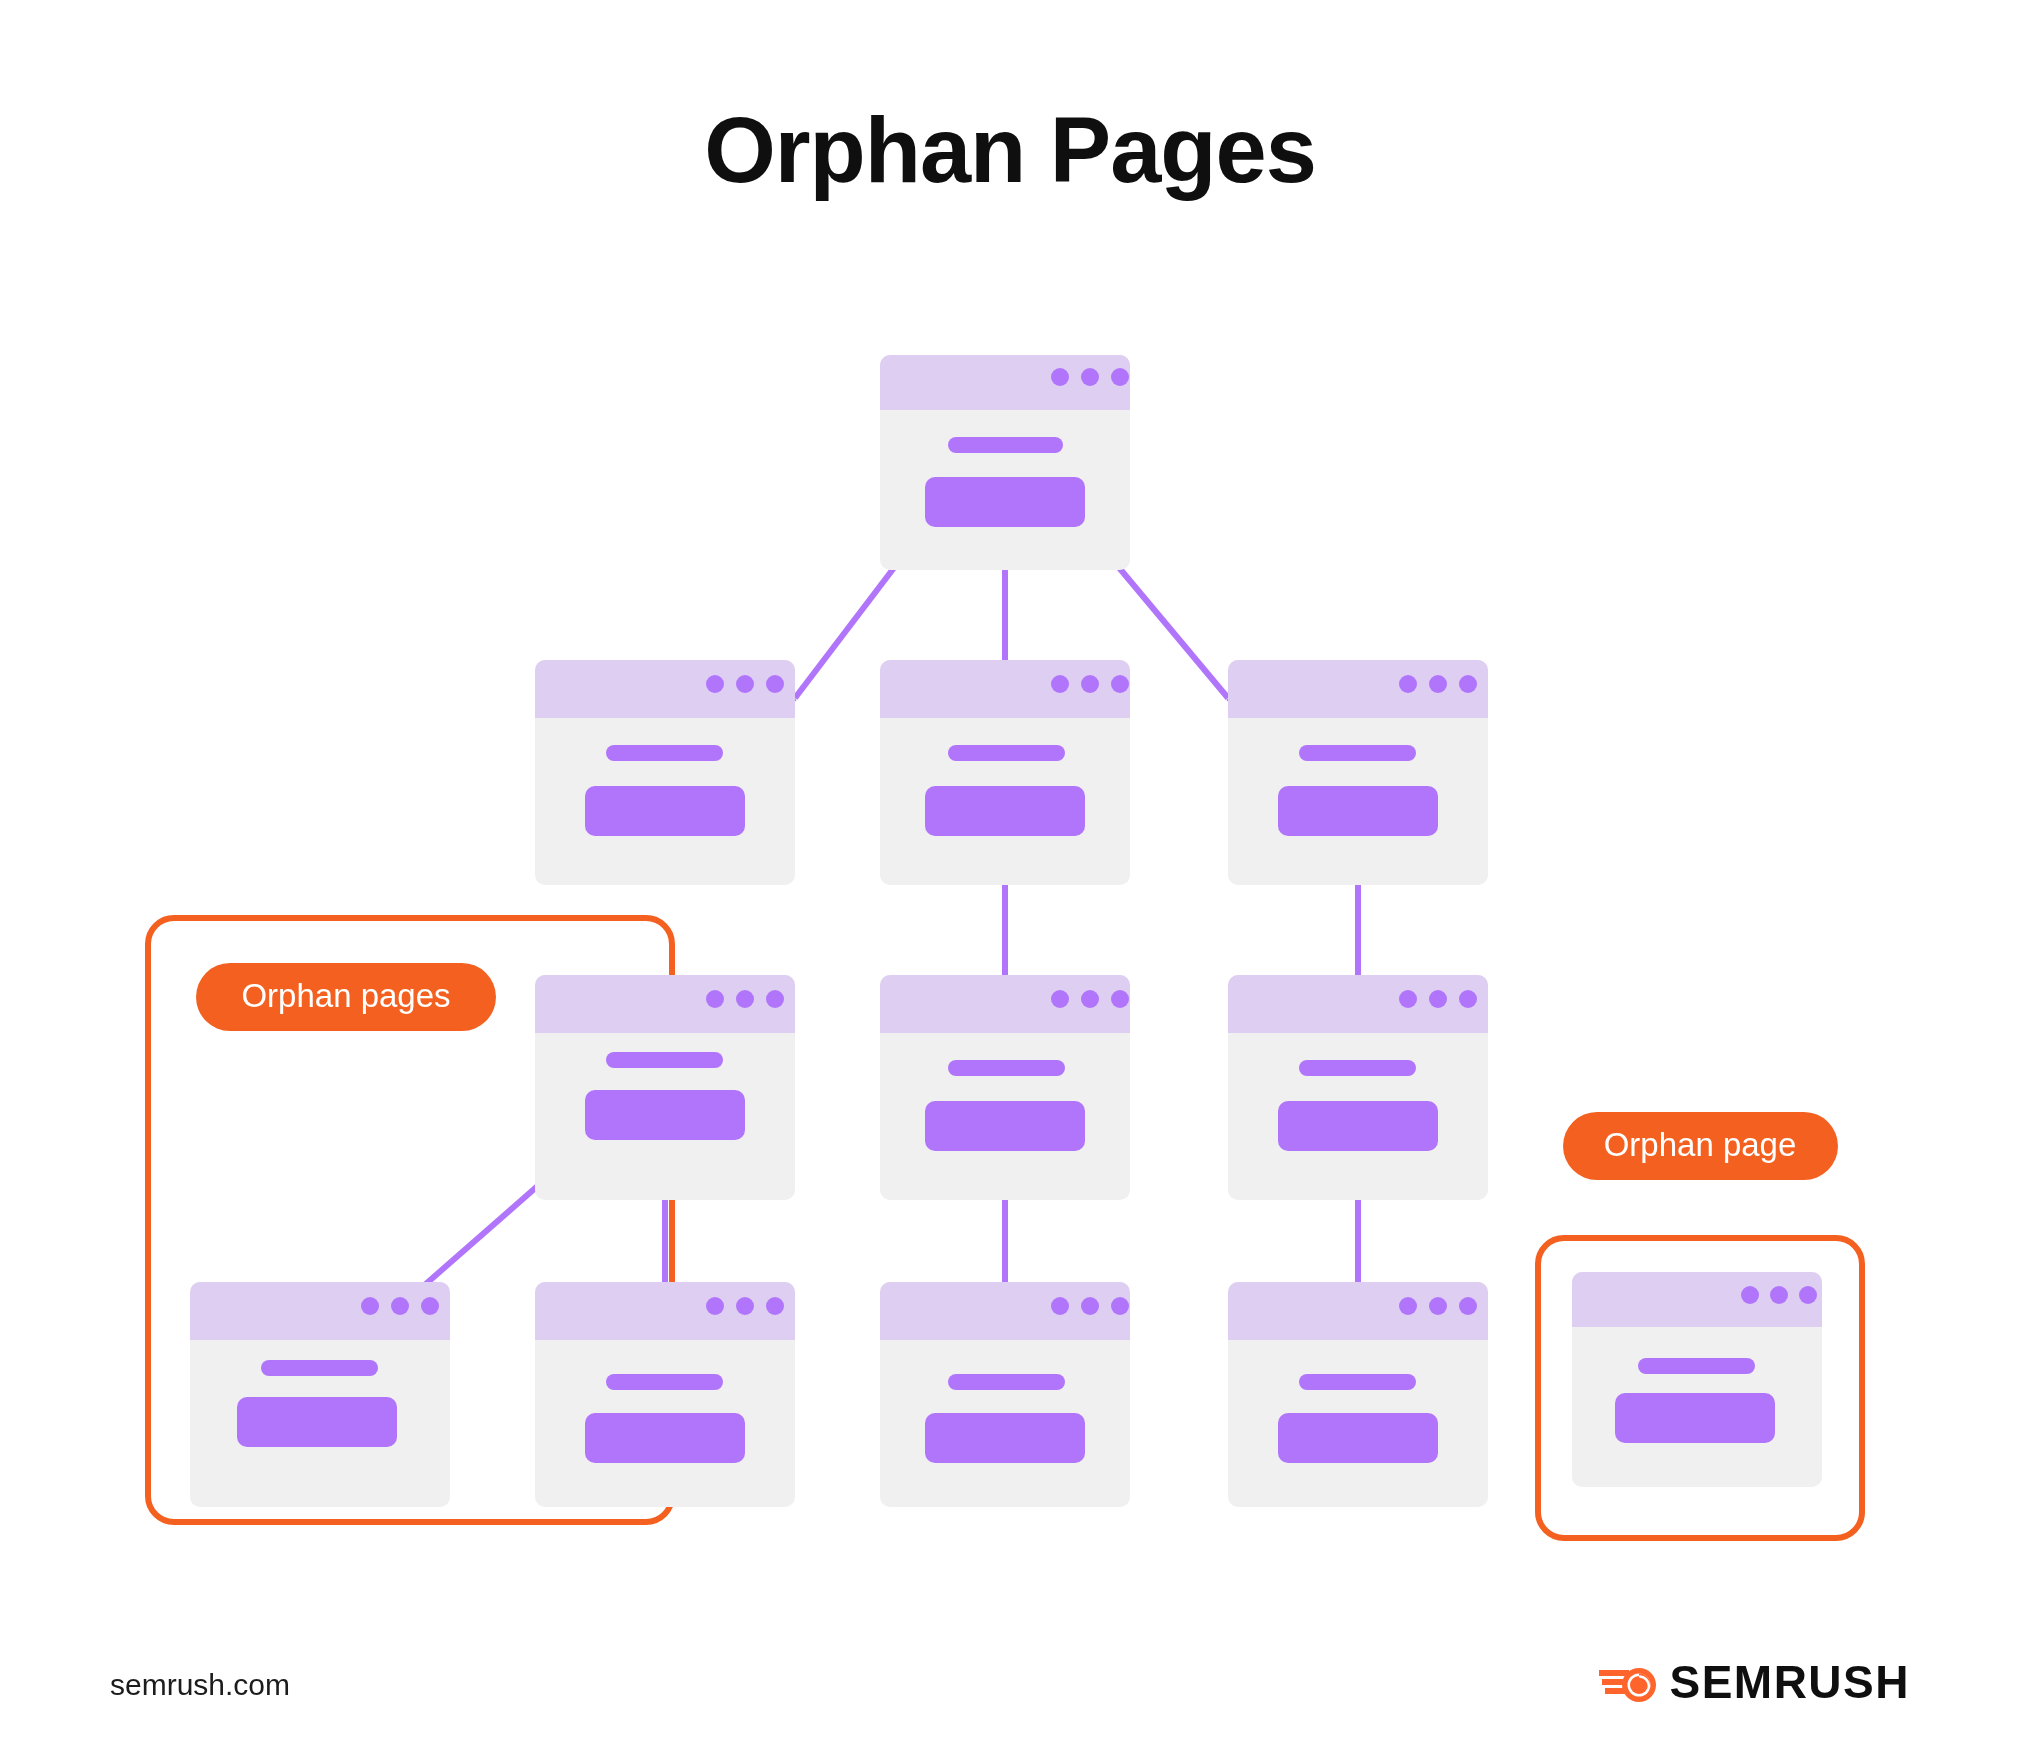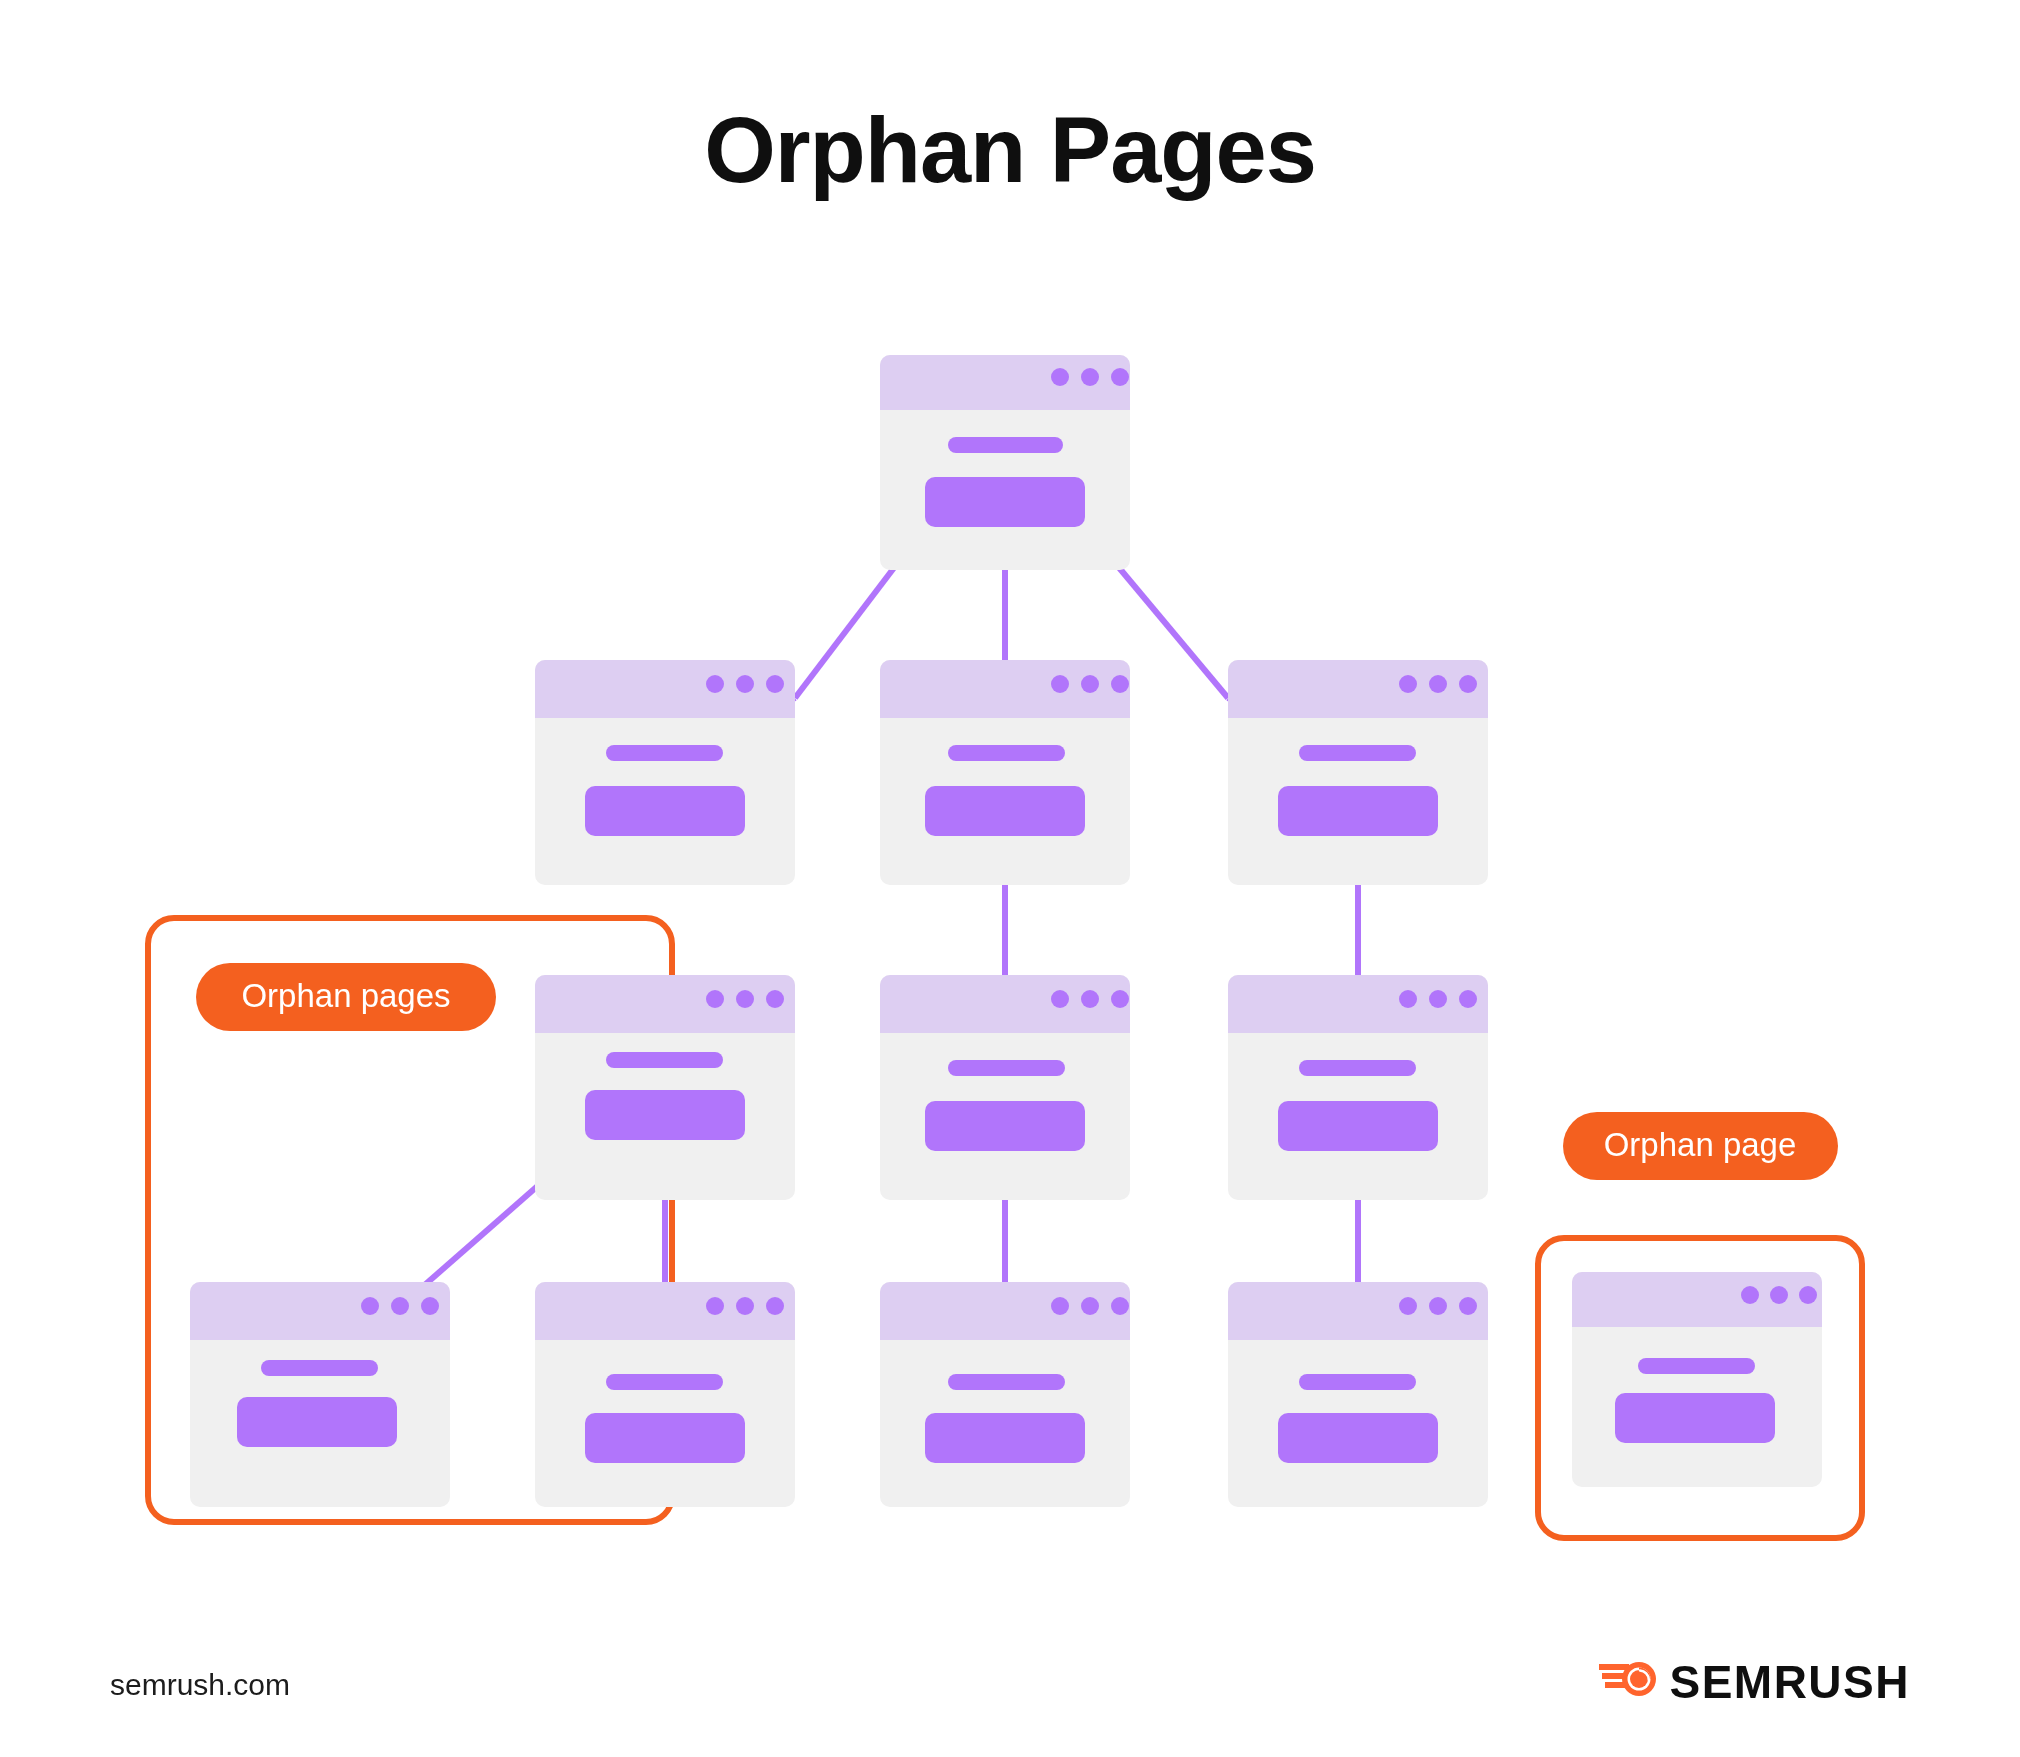--- a/index.html
+++ b/index.html
@@ -42,21 +42,21 @@
     top: 1668px;
     font-size: 30px;
     color: #1c1c1c;
   }
 
   .brand-logo {
     position: absolute;
     right: 110px;
     top: 1655px;
     display: flex;
-    align-items: flex-start;
+    align-items: flex-end;
     gap: 8px;
   }
   .brand-wordmark {
     font-size: 46px;
     font-weight: bold;
     letter-spacing: 1.5px;
     color: #0f0f0f;
   }
 </style>
 </head>

